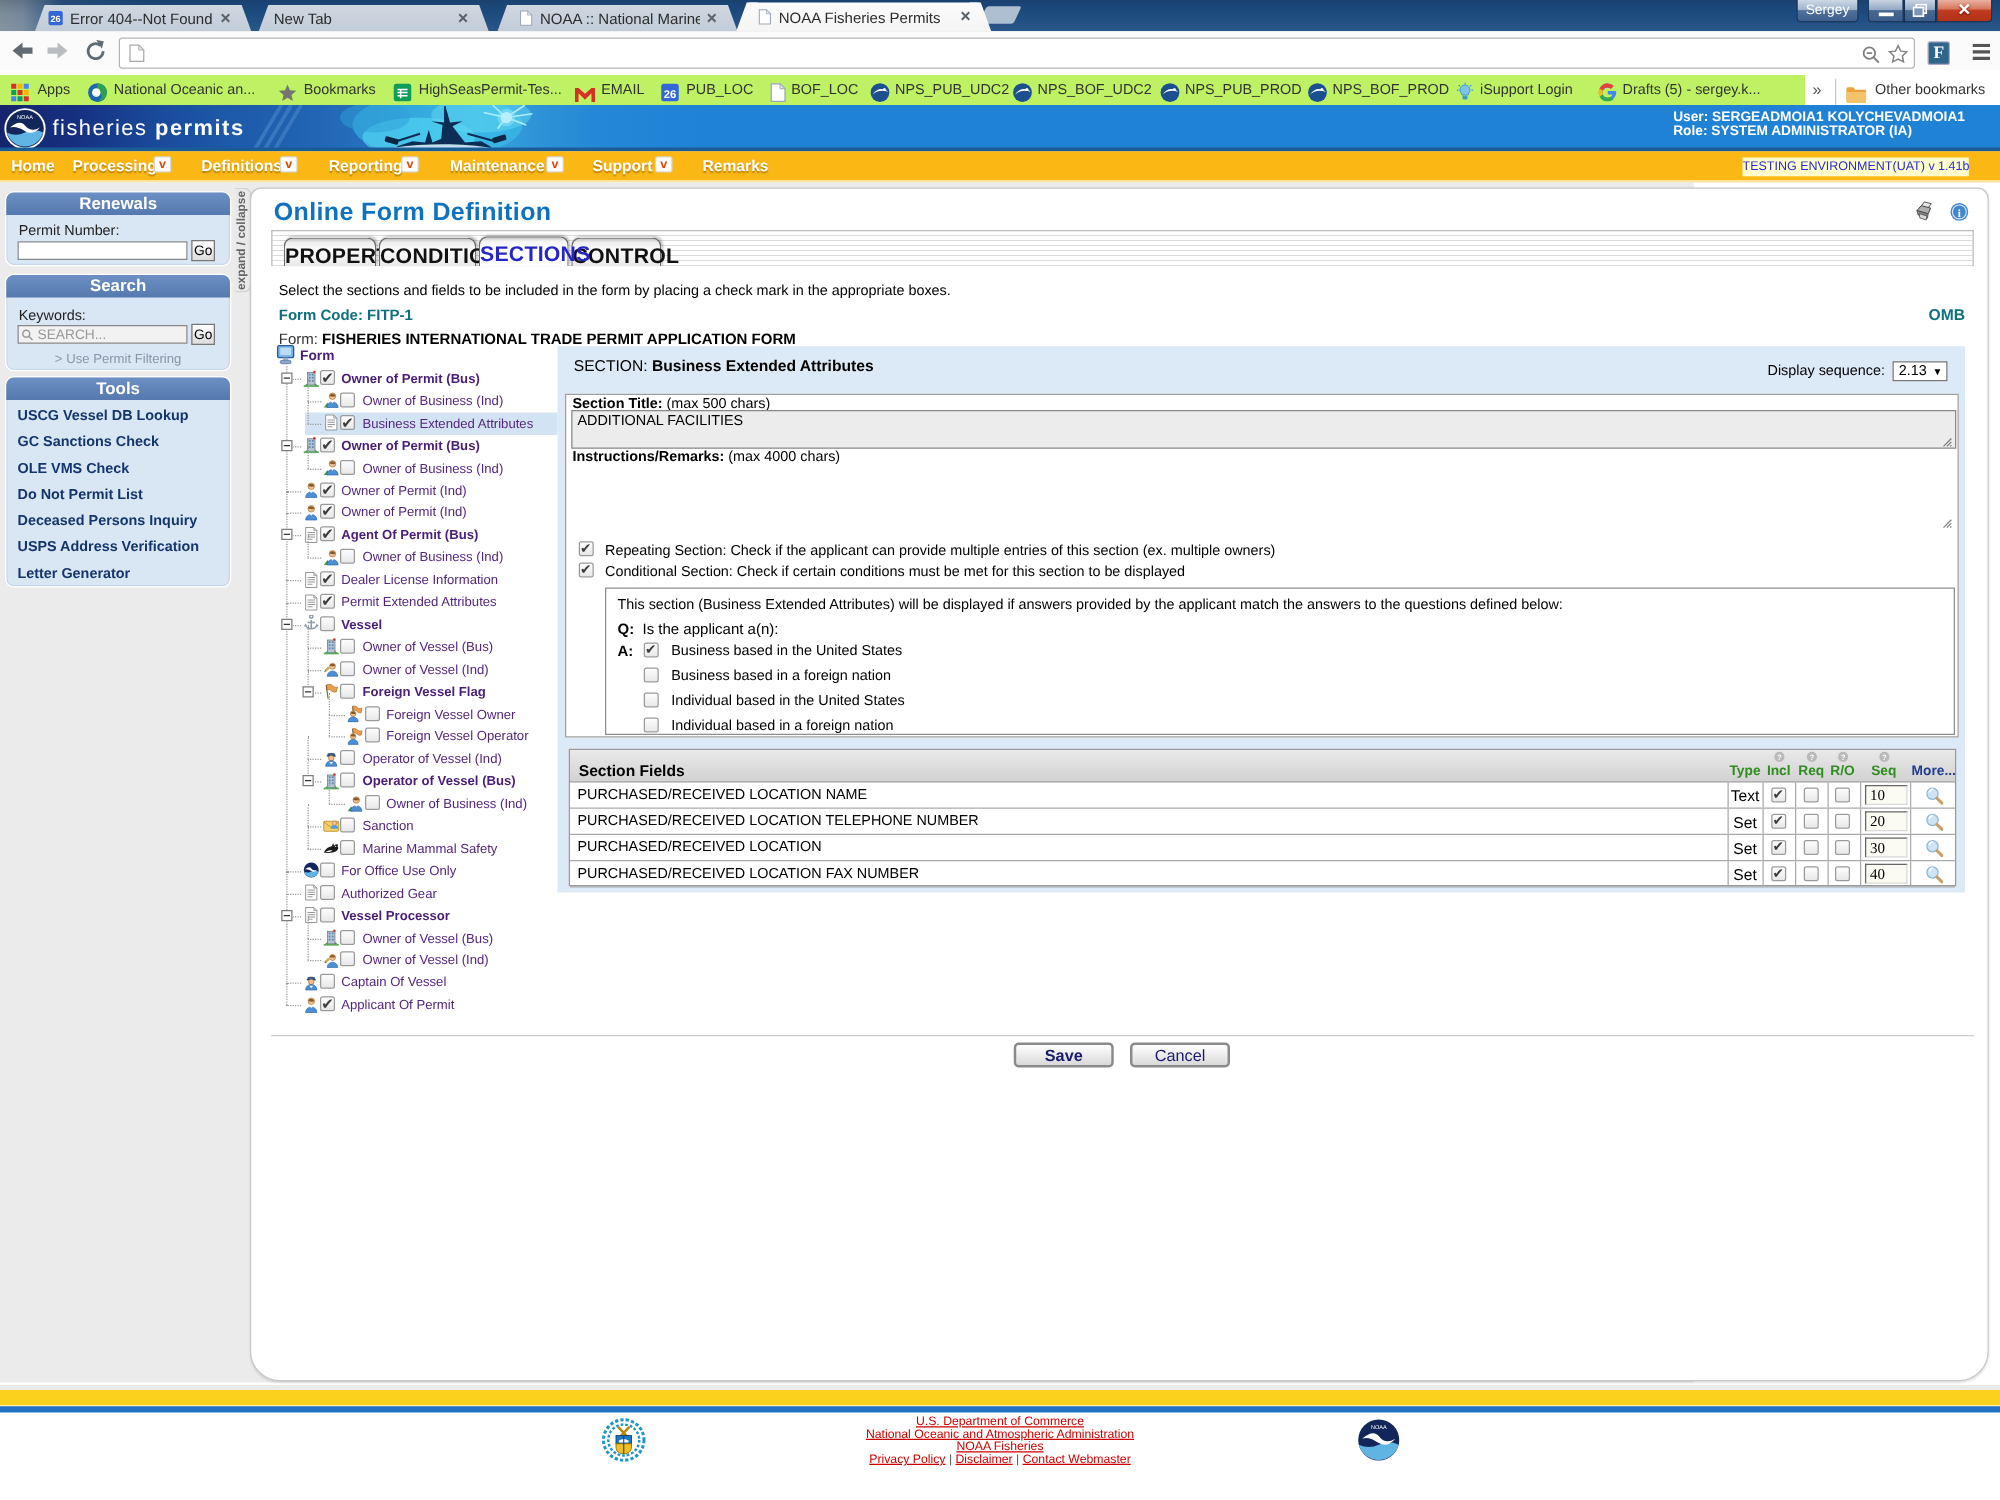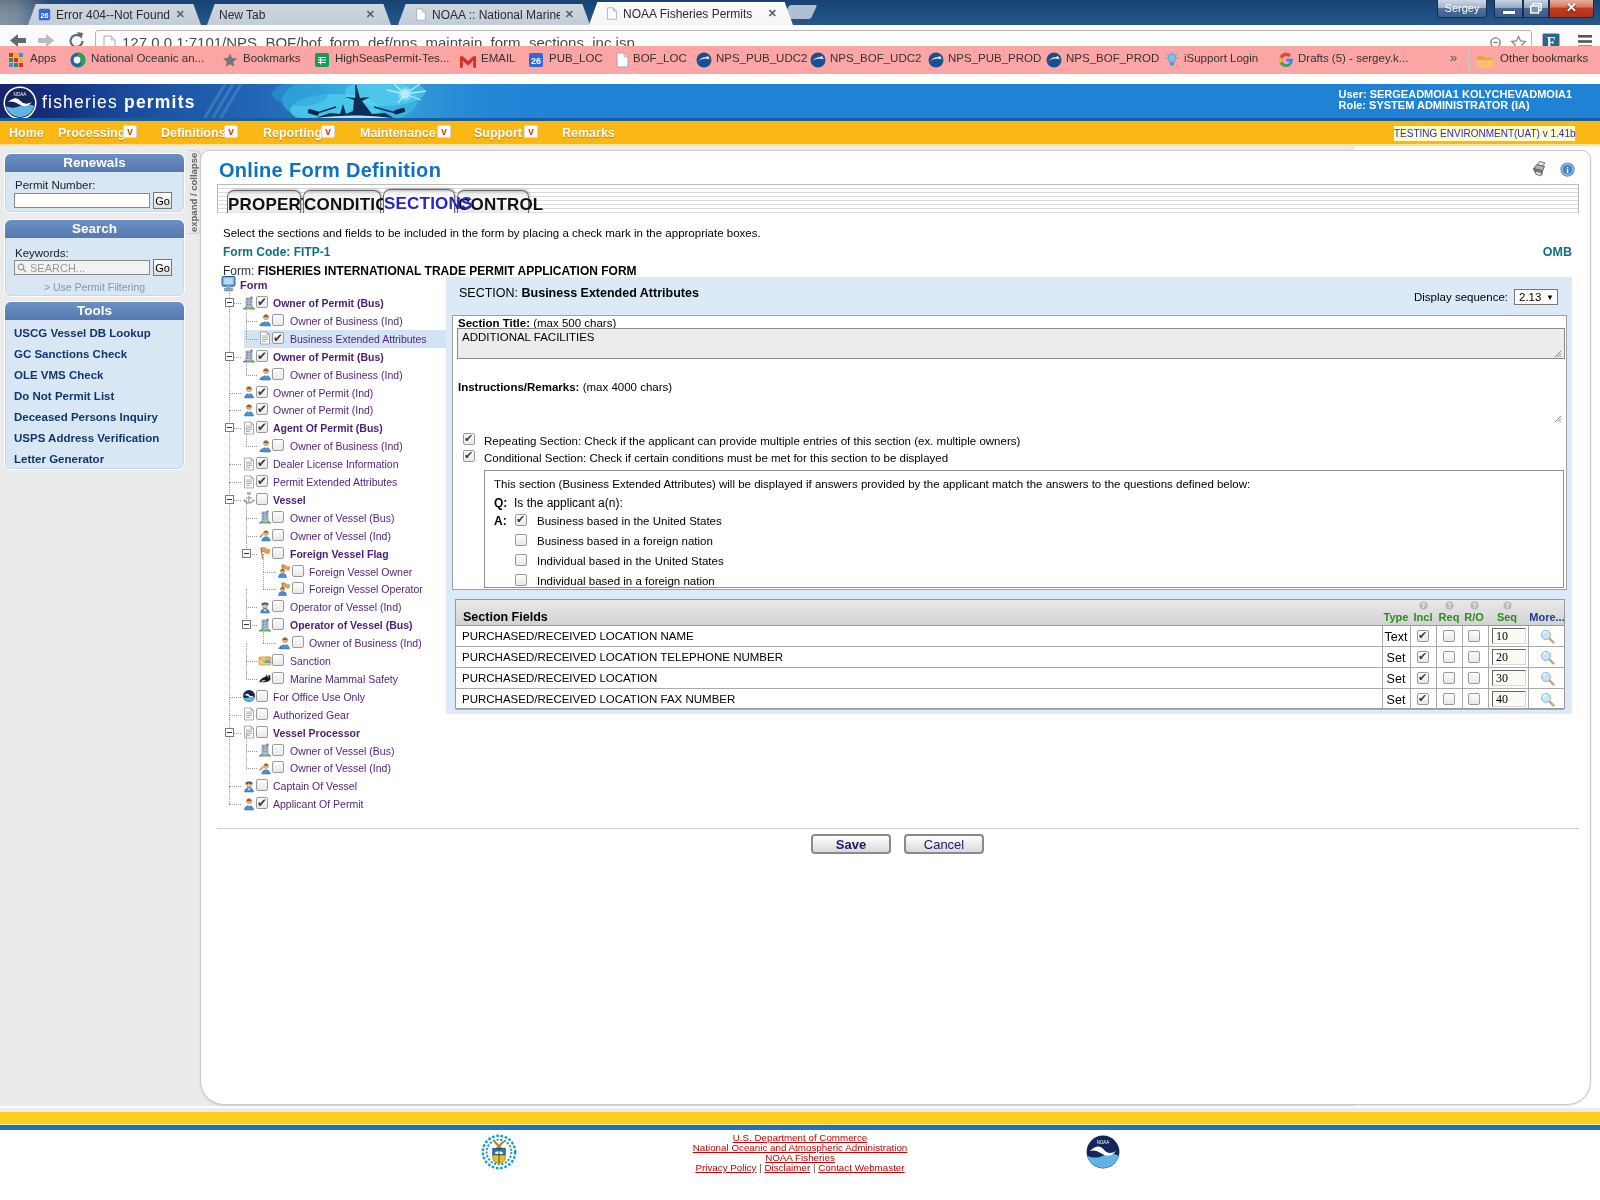--- a/index.html
+++ b/index.html
@@ -21,21 +21,21 @@
 #newtabbtn { position:absolute; left:786px; top:5px; width:28px; height:14px; background:#aebfd2; transform:skewX(-25deg); border-radius:2px; }
 .sergey { position:absolute; left:1437px; top:0px; width:50px; height:18px; background:linear-gradient(#cdd8e6 0%,#9fb4cc 45%,#51719b 50%,#3c5f8e 100%); border:1px solid #16304f; border-top:none; border-radius:0 0 4px 4px; color:#fff; font-size:11px; text-align:center; line-height:16px; }
 .winbtn { position:absolute; top:0; height:18px; border:1px solid #16304f; border-top:none; color:#fff; text-align:center; background:linear-gradient(#c8d4e2 0%,#93a9c4 45%,#48688f 50%,#3a5c8a 100%); }
 #btnmin { left:1494px; width:29px; border-radius:0 0 0 4px; }
 #btnmax { left:1523px; width:26px; }
 #btnclose { left:1549px; width:45px; border-radius:0 0 4px 0; background:linear-gradient(#e8b0a0 0%,#d97a5f 40%,#c03a20 50%,#b03318 100%); }
 
 #toolbar { left:0; top:25px; width:1600px; height:31px; background:#fbfbfb; }
 #addrbar { position:absolute; left:95px; top:5px; width:1437px; height:25px; background:#fff; border:1px solid #b6b6b6; border-radius:3px; }
 #addrurl { position:absolute; left:26px; top:3px; font-size:15px; color:#4a4a4a; white-space:nowrap; }
-#bookbar { left:0; top:46px; width:1600px; height:28px; background:#fca5a5; }
+#bookbar { left:0; top:60px; width:1444px; height:28px; background:#bef264; }
 .bk { position:absolute; top:6px; font-size:11.5px; color:#333; white-space:nowrap; }
 .bki { position:absolute; top:6px; width:16px; height:16px; }
 
 
 #banner { left:0; top:84px; width:1600px; height:37px;
   background:linear-gradient(90deg,#15246c 0px,#163080 60px,#1a4899 120px,#1d59a8 180px,#2063b2 240px,#2672bf 300px,#2e8ecd 340px,#38a8dc 380px,#2f93d6 430px,#2487d7 480px,#1f82d5 560px,#1f82d5 100%); }
 #bannerline { left:0; top:118px; width:1600px; height:3px; background:#1a5c95; }
 #navbar { left:0; top:121px; width:1600px; height:23px; background:#fbb713; }
 #navline { left:0; top:144px; width:1600px; height:2px; background:#fee298; }
 .nav { position:absolute; top:5px; color:#fff; font-weight:bold; font-size:12.5px; text-shadow:0 1px 1px rgba(120,80,0,.5); }
@@ -228,21 +228,20 @@
     <g stroke="#5f6a72" stroke-width="2.2" fill="none">
           <path d="M72.5 5.5 a6 6 0 1 0 2 4.5"></path>
         </g>
         <path d="M69 1 l6 1 -1.5 6z" fill="#5f6a72"></path>
   </svg>
   <div id="addrbar">
     <svg class="abs" style="left:7px;top:4px;" width="13" height="15" viewBox="0 0 13 15">
           <path d="M1 1h7l4 4v9H1z" fill="#fff" stroke="#a9a9a9"></path>
           <path d="M8 1l4 4H8z" fill="#e4e4e4" stroke="#a9a9a9" stroke-width=".7"></path>
         </svg>
-    <span id="addrurl">127.0.0.1:7101/NPS_BOF/bof_form_def/nps_maintain_form_sections_inc.jsp</span>
     <svg class="abs" style="left:1393px;top:5px;" width="16" height="16" viewBox="0 0 16 16">
           <circle cx="6.5" cy="6.5" r="4.6" fill="none" stroke="#7f7f7f" stroke-width="1.4"></circle>
           <path d="M4.3 6.5h4.4" stroke="#7f7f7f" stroke-width="1.3"></path>
           <path d="M10 10 L14 14" stroke="#7f7f7f" stroke-width="1.6"></path>
         </svg>
     <svg class="abs" style="left:1414px;top:4px;" width="17" height="17" viewBox="0 0 17 17">
           <path d="M8.5 1.5 l2.1 4.4 4.8.6-3.5 3.3.9 4.7-4.3-2.3-4.3 2.3.9-4.7L1.6 6.5l4.8-.6z" fill="none" stroke="#848484" stroke-width="1.2"></path>
         </svg>
   </div>
   <div class="abs" style="left:1542px;top:8px;width:18px;height:19px;background:#2e6589;border-radius:2px;border:1px solid #aac;">
@@ -673,21 +672,21 @@
 <div class="rptxt" style="left:968px;top:14px;font-size:11.5px;">Display sequence:</div>
 <div class="abs" style="left:1068px;top:12px;width:44px;height:16px;background:#fff;border:1px solid #777;font-size:11.5px;padding-left:4px;line-height:15px;">2.13<span style="float:right;margin-right:3px;font-size:8px;">▼</span></div>
 <div class="abs" style="left:6px;top:38px;width:1115px;height:275px;background:#fff;border:1px solid #a0a0a0;">
             <div class="rptxt" style="left:5px;top:2px;font-size:11.5px;line-height:11px;"><b>Section Title:</b> (max 500 chars)</div>
 <textarea class="ta" style="left: 4px; top: 12px; width: 1108px; height: 31px;">ADDITIONAL FACILITIES</textarea>
 <svg class="abs" style="left:1100px;top:33px;" width="9" height="9" viewBox="0 0 10 10">
               <g stroke="#777" stroke-width="1">
                 <path d="M2 9 L9 2 M5 9 L9 5 M8 9 L9 8"></path>
               </g>
             </svg>
-<div class="rptxt" style="left:5px;top:66px;font-size:11.5px;line-height:11px;"><b>Instructions/Remarks:</b> (max 4000 chars)</div>
+<div class="rptxt" style="left:5px;top:45px;font-size:11.5px;line-height:11px;"><b>Instructions/Remarks:</b> (max 4000 chars)</div>
 <svg class="abs" style="left:1100px;top:98px;" width="9" height="9" viewBox="0 0 10 10">
               <g stroke="#777" stroke-width="1">
                 <path d="M2 9 L9 2 M5 9 L9 5 M8 9 L9 8"></path>
               </g>
             </svg>
 <span class="pcb ck" style="left:10px;top:117px;"></span>
 <div class="rptxt" style="left:31px;top:119px;font-size:11.5px;">Repeating Section: Check if the applicant can provide multiple entries of this section (ex. multiple owners)</div>
 <span class="pcb ck" style="left:10px;top:134px;"></span>
 <div class="rptxt" style="left:31px;top:136px;font-size:11.5px;">Conditional Section: Check if certain conditions must be met for this section to be displayed</div>
 <div id="condbox">

